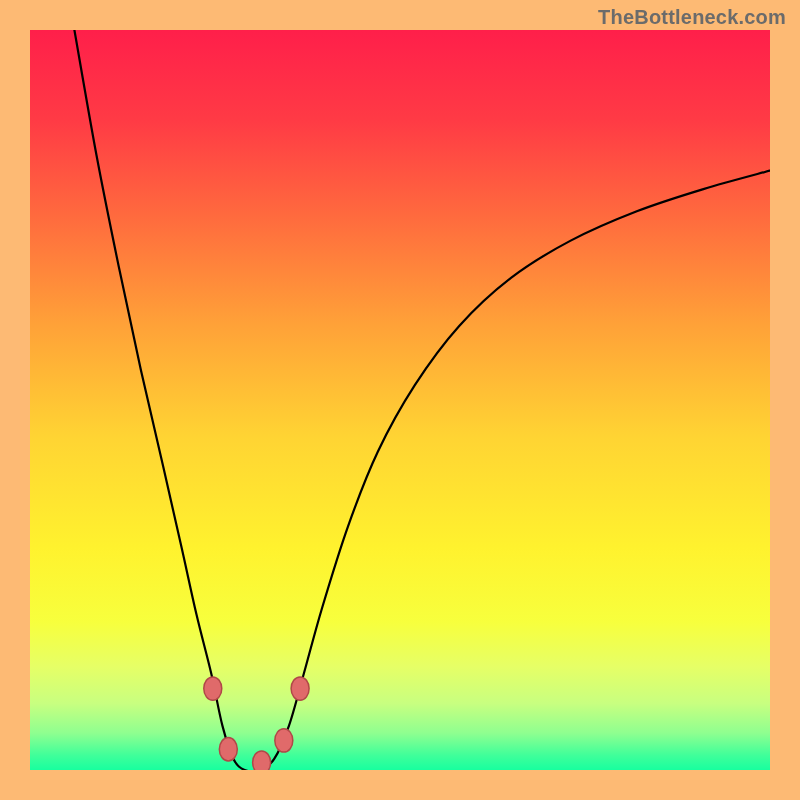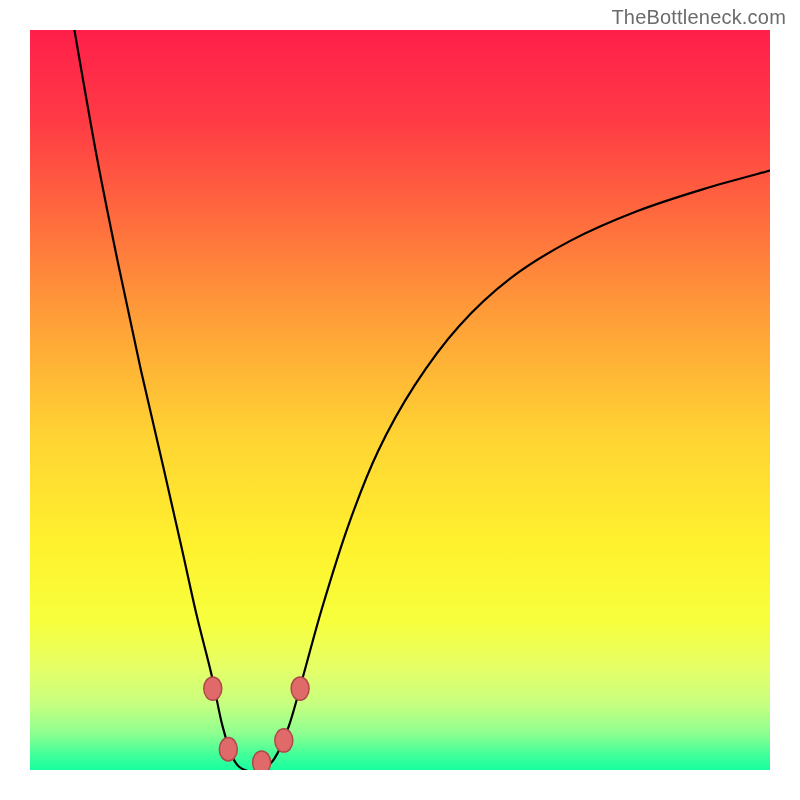--- a/index.html
+++ b/index.html
@@ -8,21 +8,22 @@
     width: 800px;
     height: 800px;
     background: #000;
     overflow: hidden;
     font-family: Arial, Helvetica, sans-serif;
   }
   .frame {
     position: relative;
     width: 800px;
     height: 800px;
-    background: #ffffff;
+    background: #fdba74;
+    font-weight: bold;
   }
   .watermark {
     position: absolute;
     top: 6px;
     right: 14px;
     color: #6b6b6b;
     font-size: 20px;
     letter-spacing: 0.2px;
     z-index: 50;
     user-select: none;

